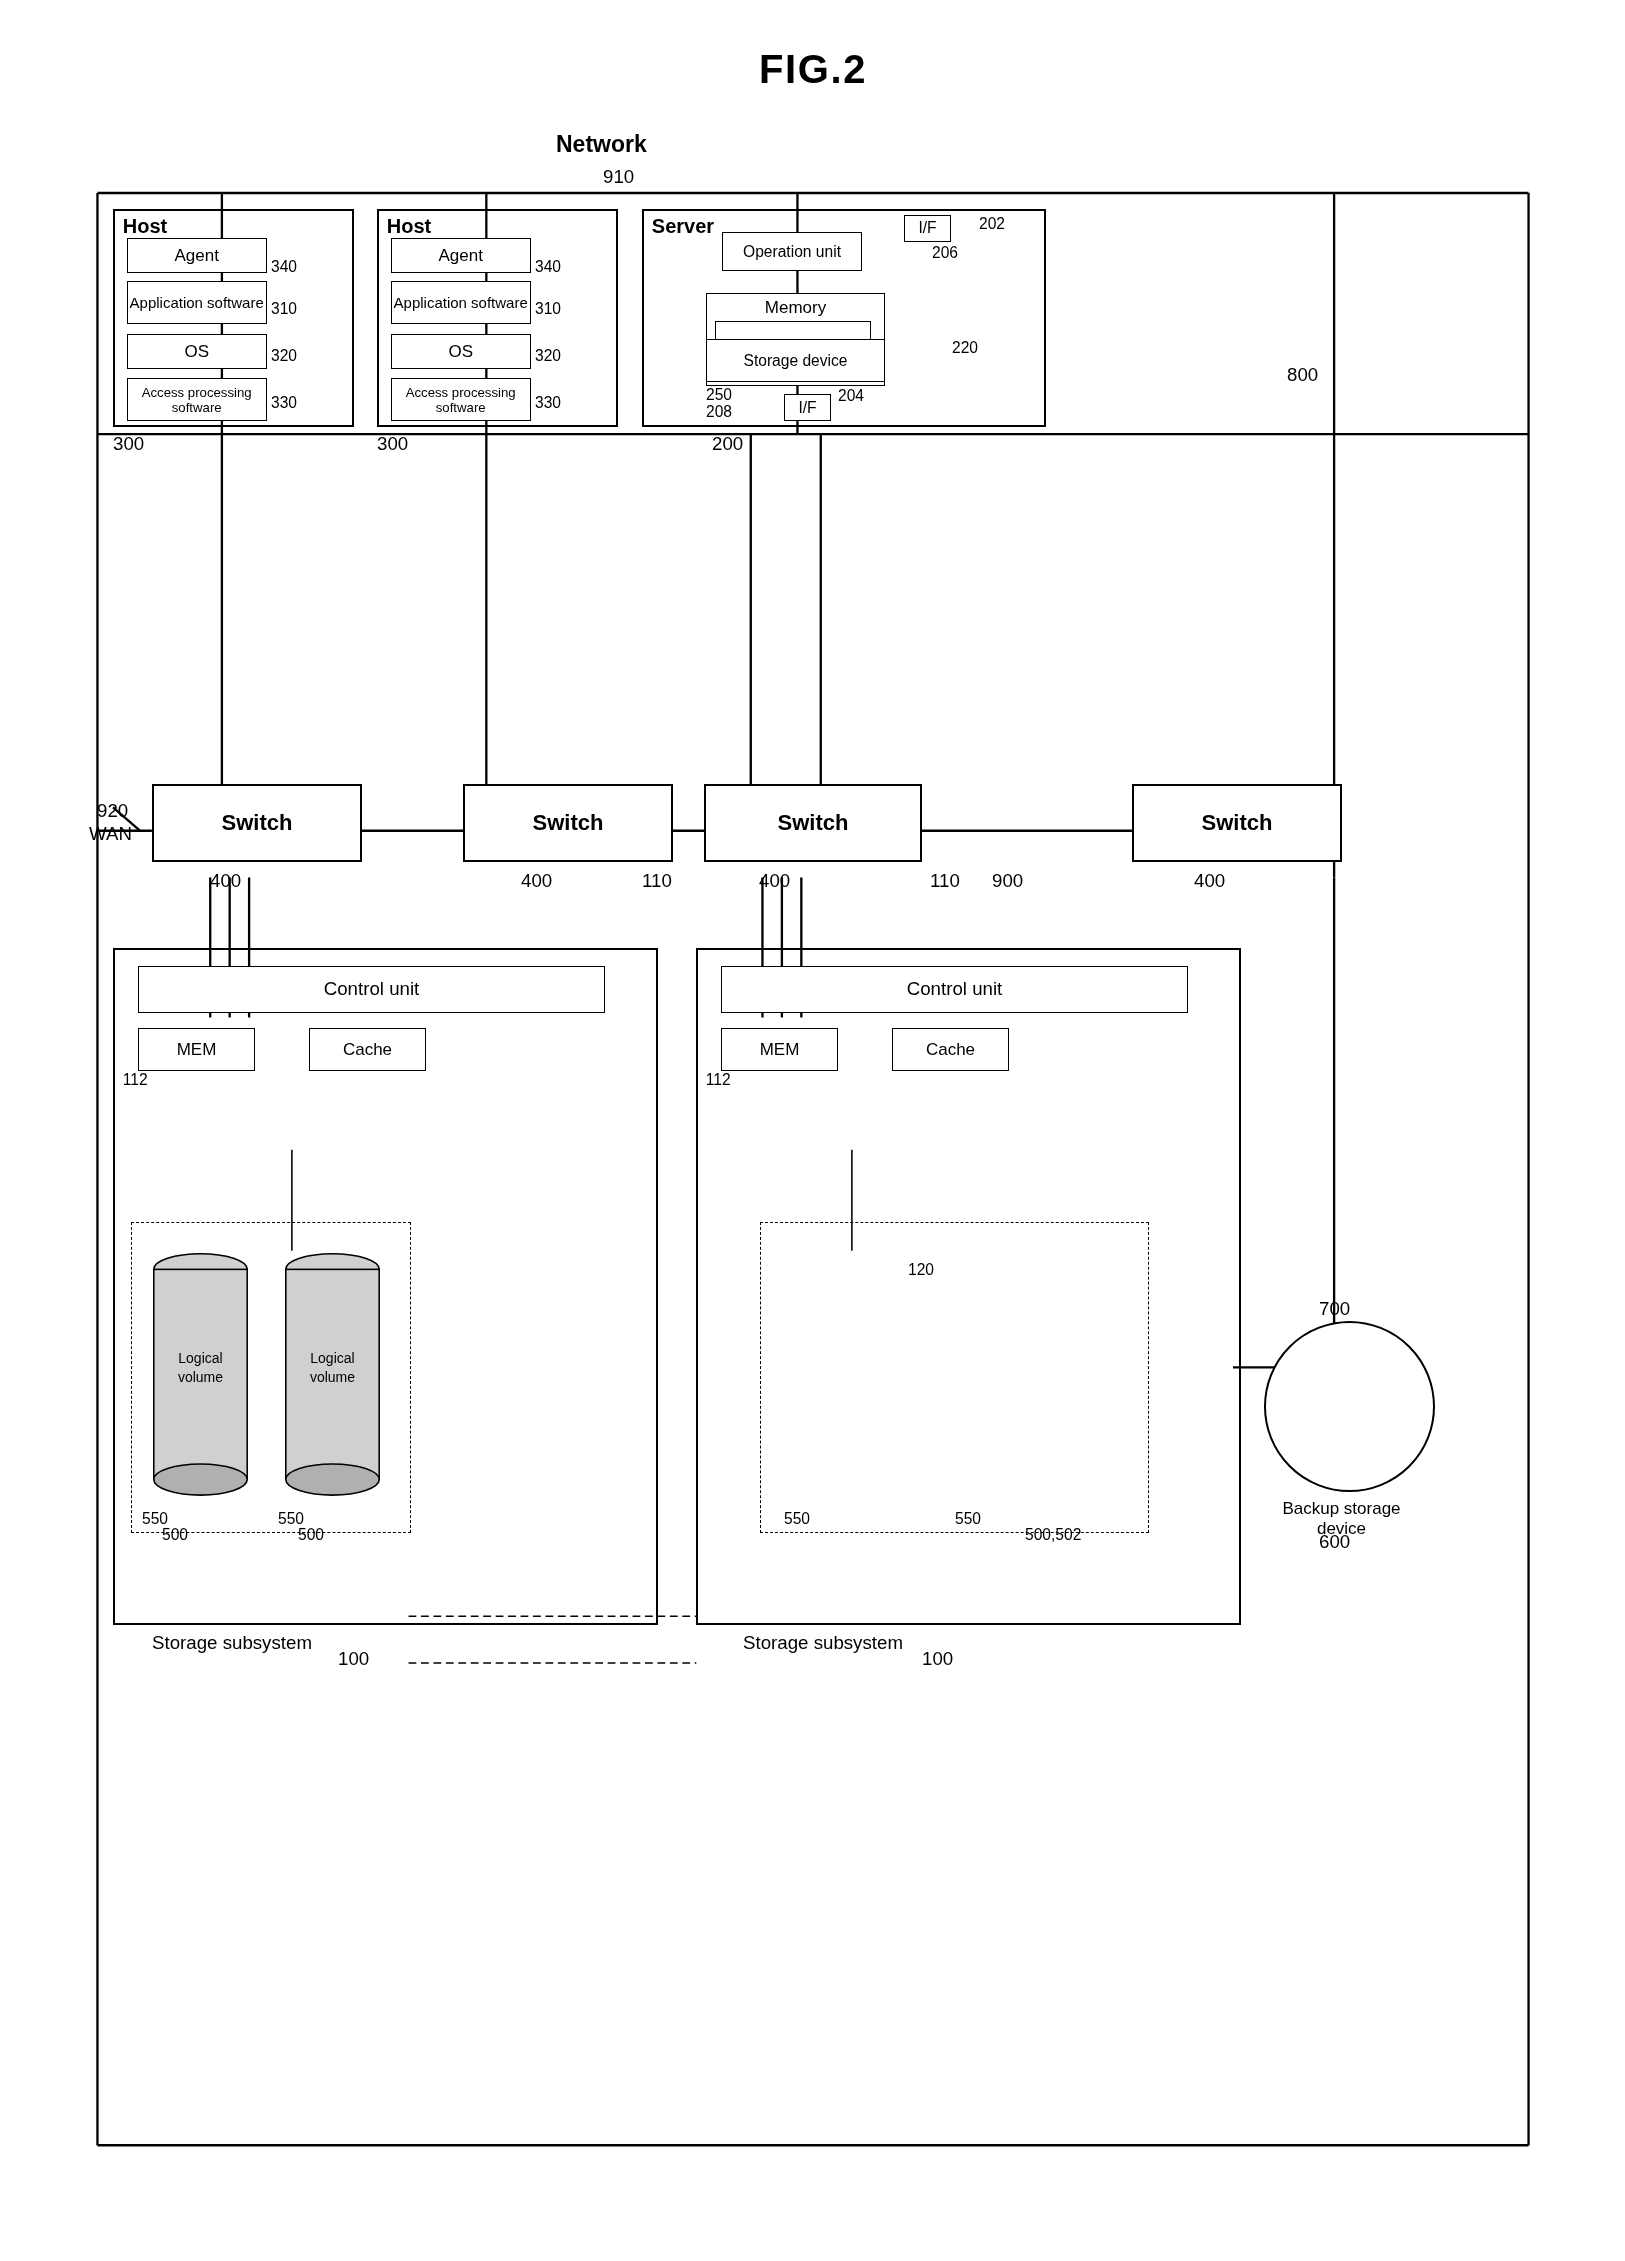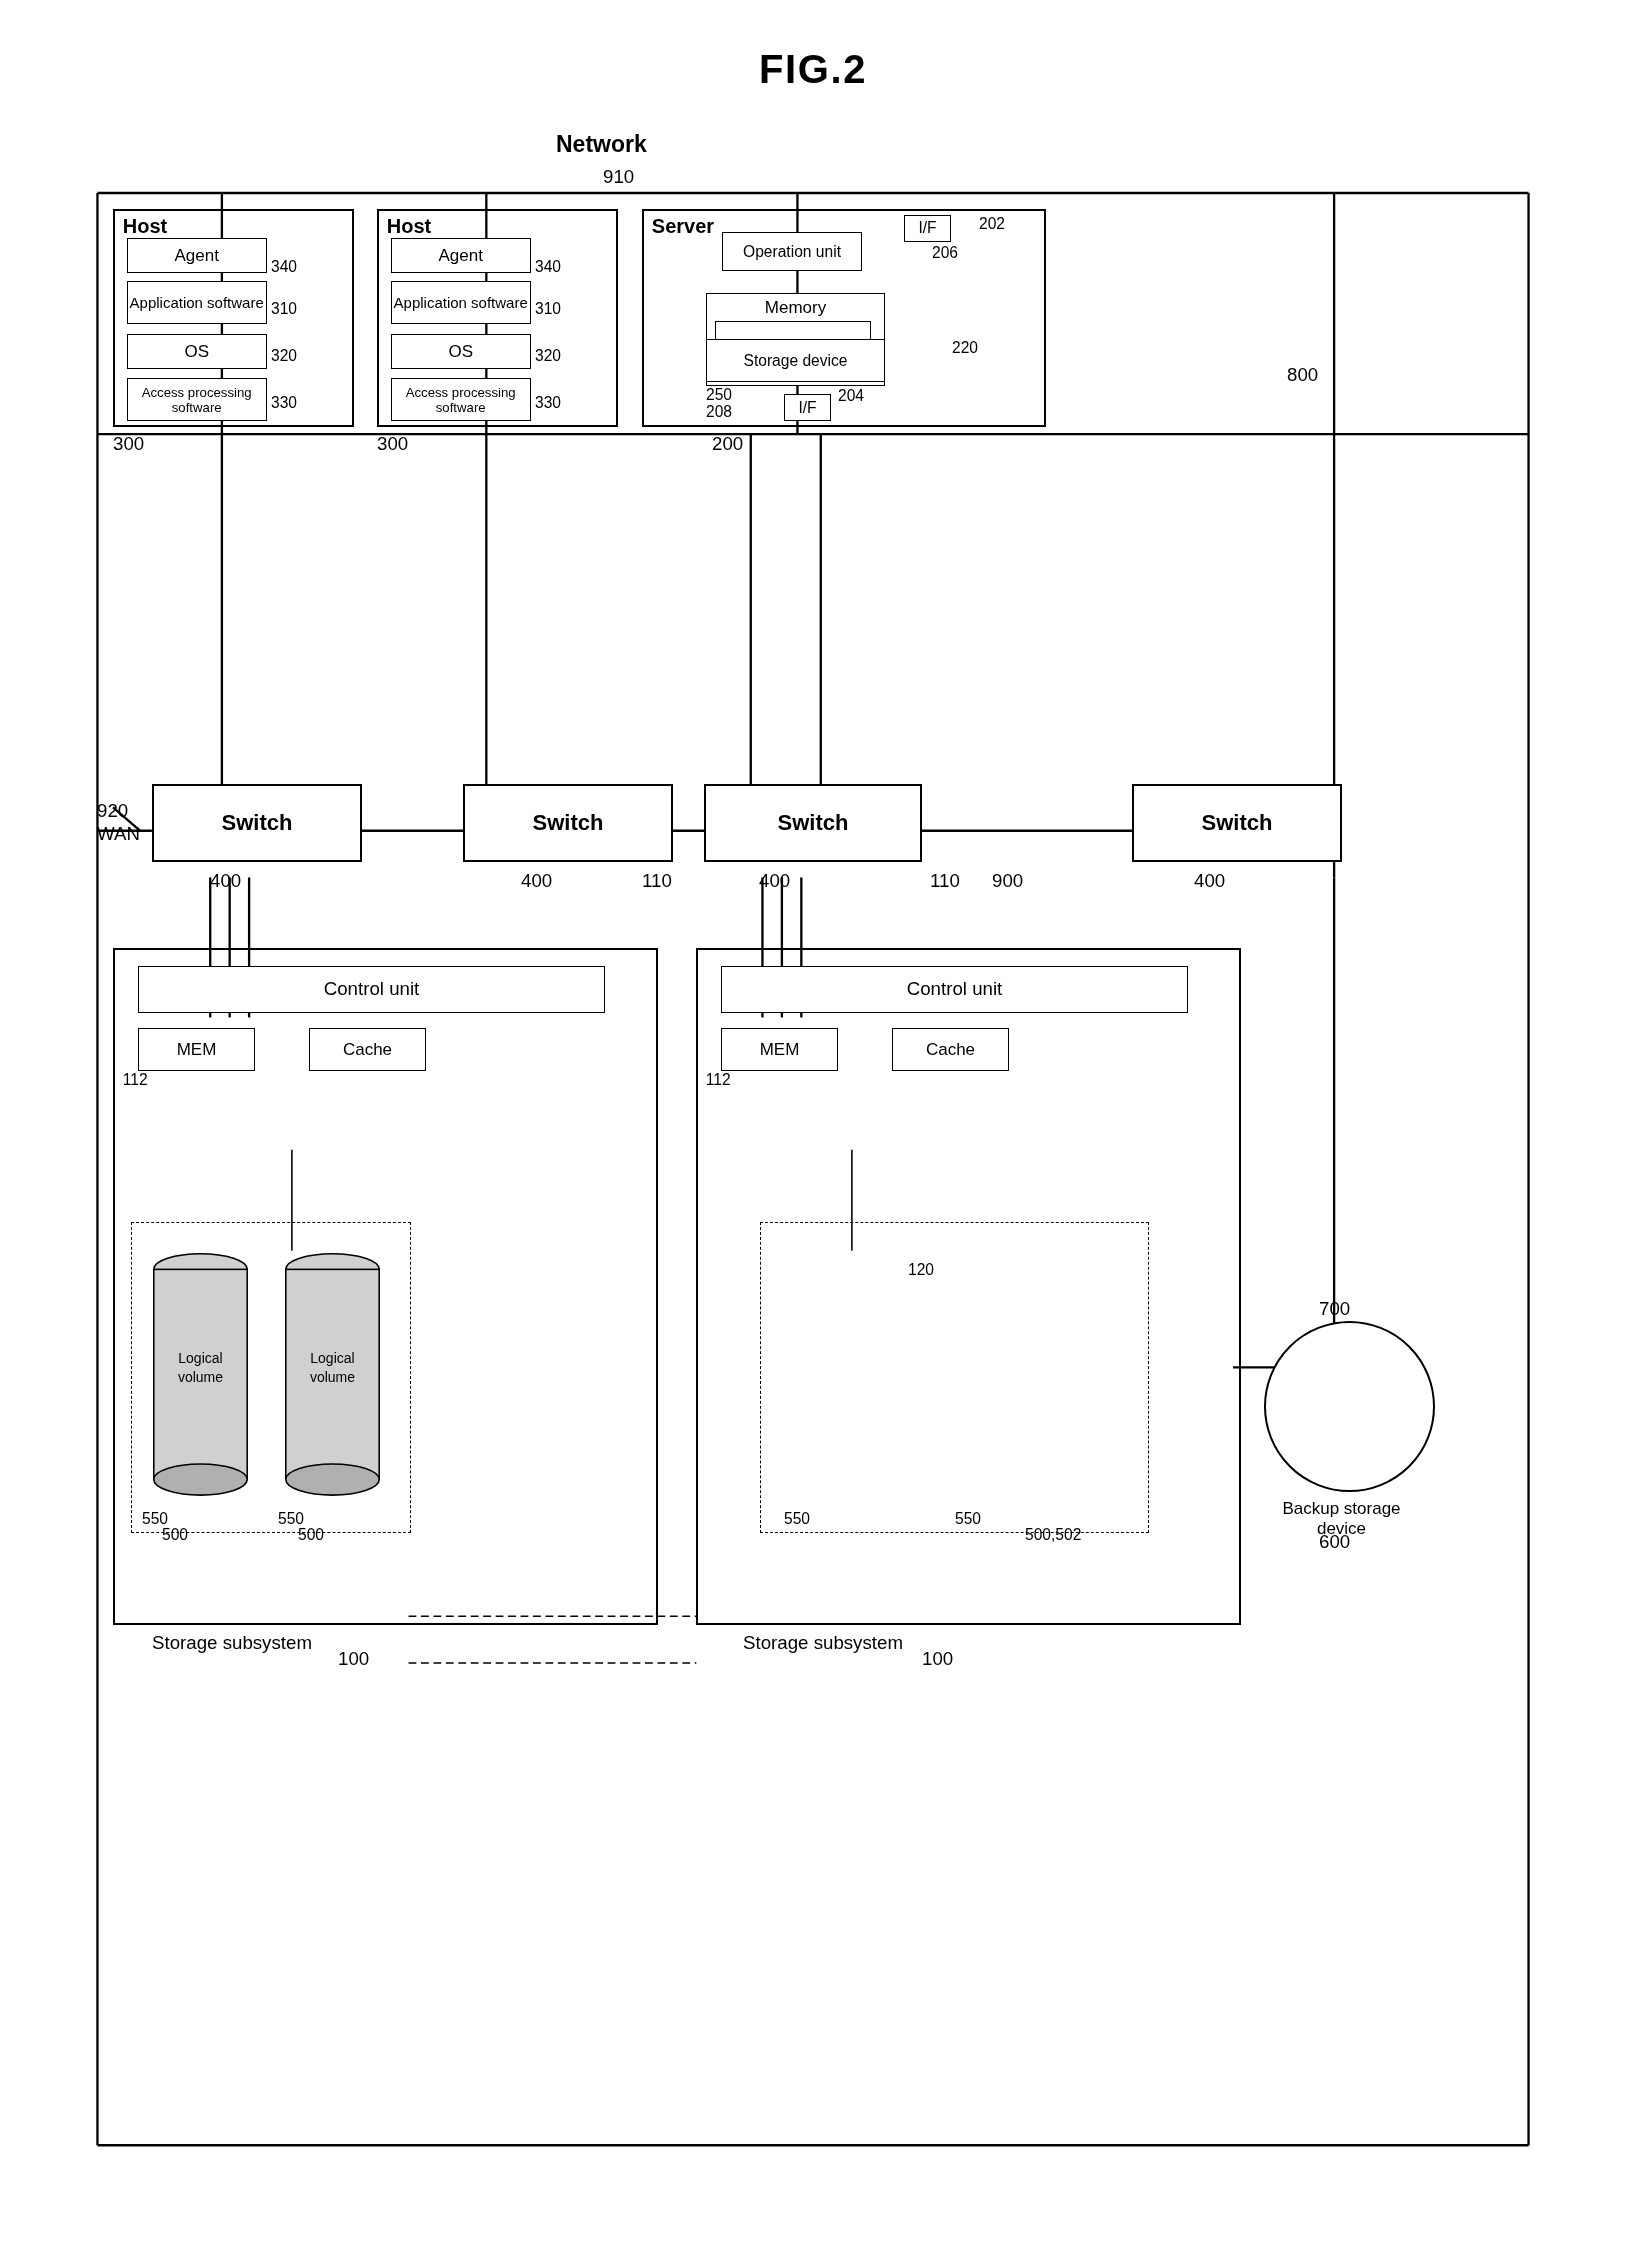--- a/index.html
+++ b/index.html
@@ -269,21 +269,21 @@
   <div class="label" style="top:747px; left:568px;">110</div>
   <div class="label" style="top:747px; left:856px;">110</div>
   <div class="label" style="top:747px; left:918px;">900</div>
 
   <div class="switch-box" style="position:absolute; top:661px; left:1058px; width:210px; height:78px;">
     <span>Switch</span>
   </div>
   <div class="label" style="top:747px; left:1120px;">400</div>
 
   <div class="label" style="top:677px; left:23px;">920</div>
-  <div class="label" style="top:700px; left:23px;">WAN</div>
+  <div class="label" style="top:700px; left:15px;">WAN</div>
 
   <div class="storage-subsystem-box" style="position:absolute; top:825px; left:39px; width:545px; height:677px;">
 
     <div class="component-box" style="position:absolute; top:15.6px; left:23px; width:467px; height:47px; font-size:18.7px;">Control unit</div>
 
     <div class="component-box" style="position:absolute; top:78px; left:23px; width:117px; height:43px; font-size:17px;">MEM</div>
 
     <div class="component-box" style="position:absolute; top:78px; left:194px; width:117px; height:43px; font-size:17px;">Cache</div>
     <div class="label-sm" style="top:121px; left:7.8px;">112</div>
     <div class="label-sm" style="top:311px; left:210px;">120</div>

